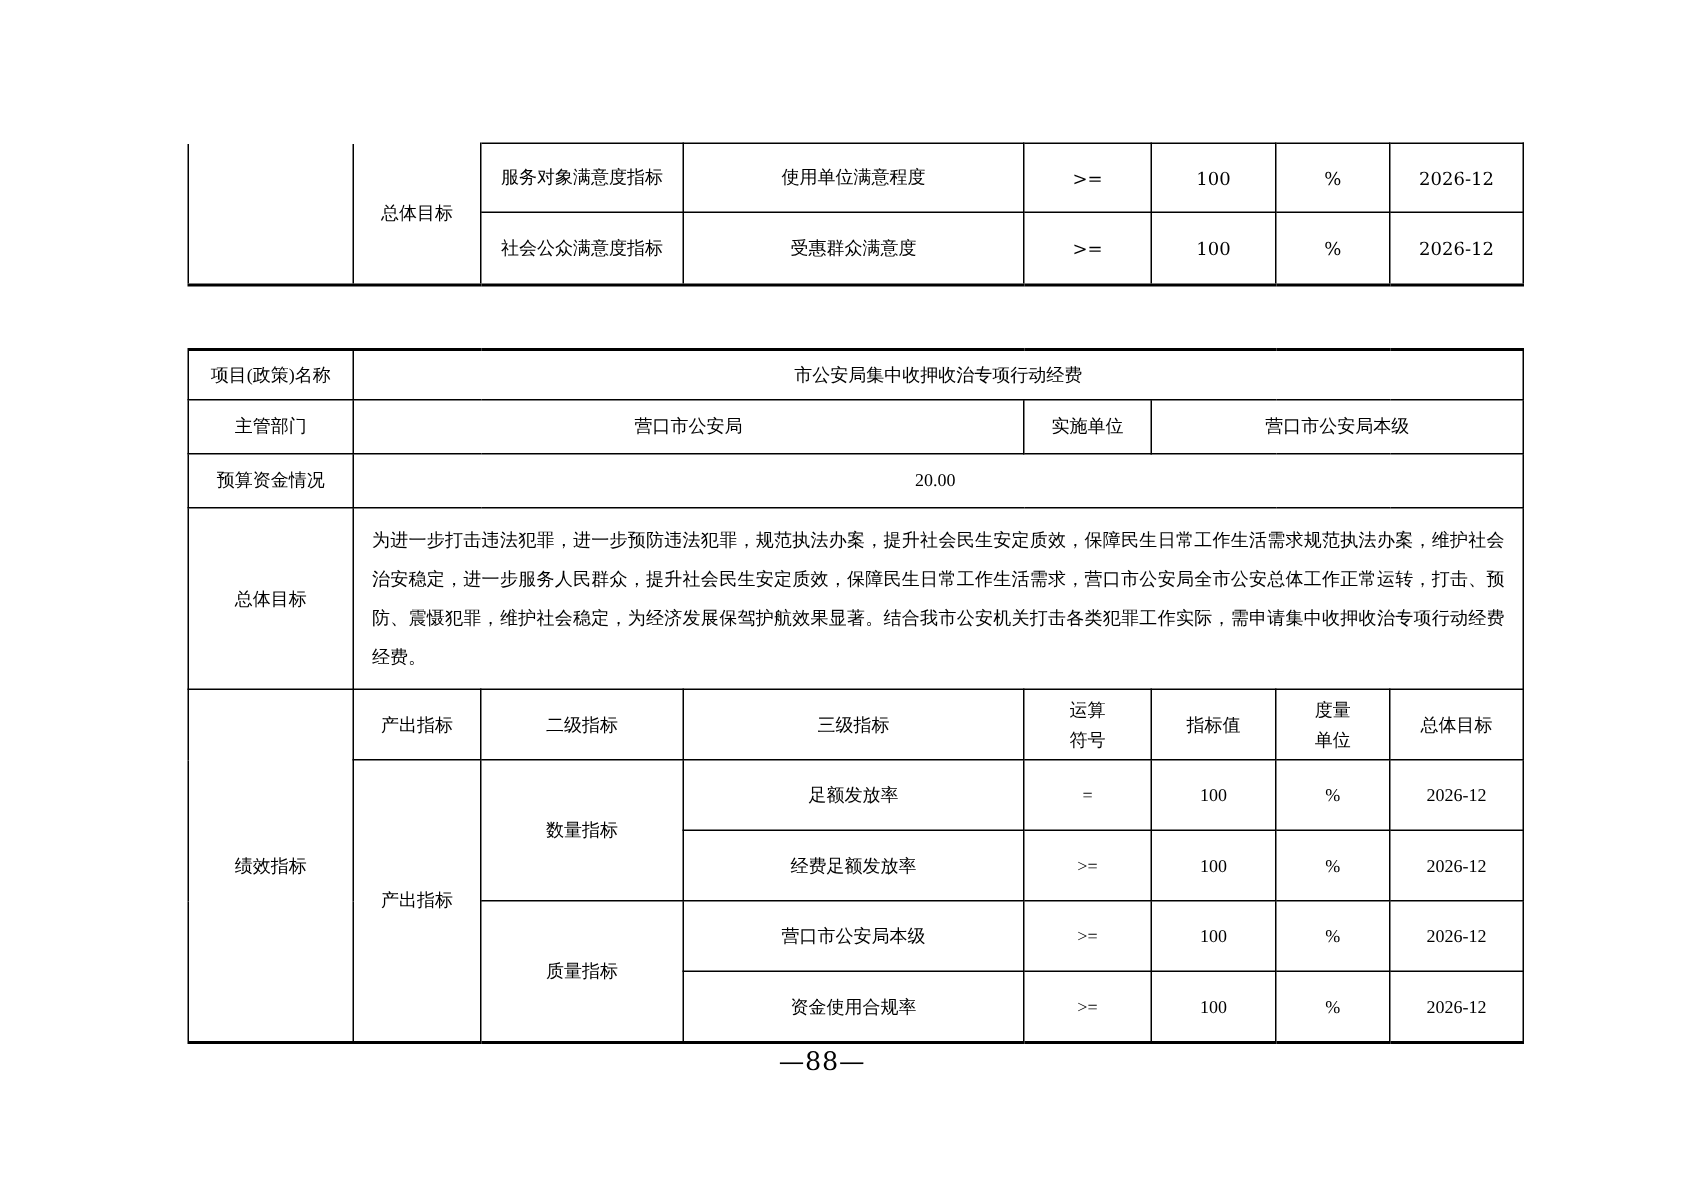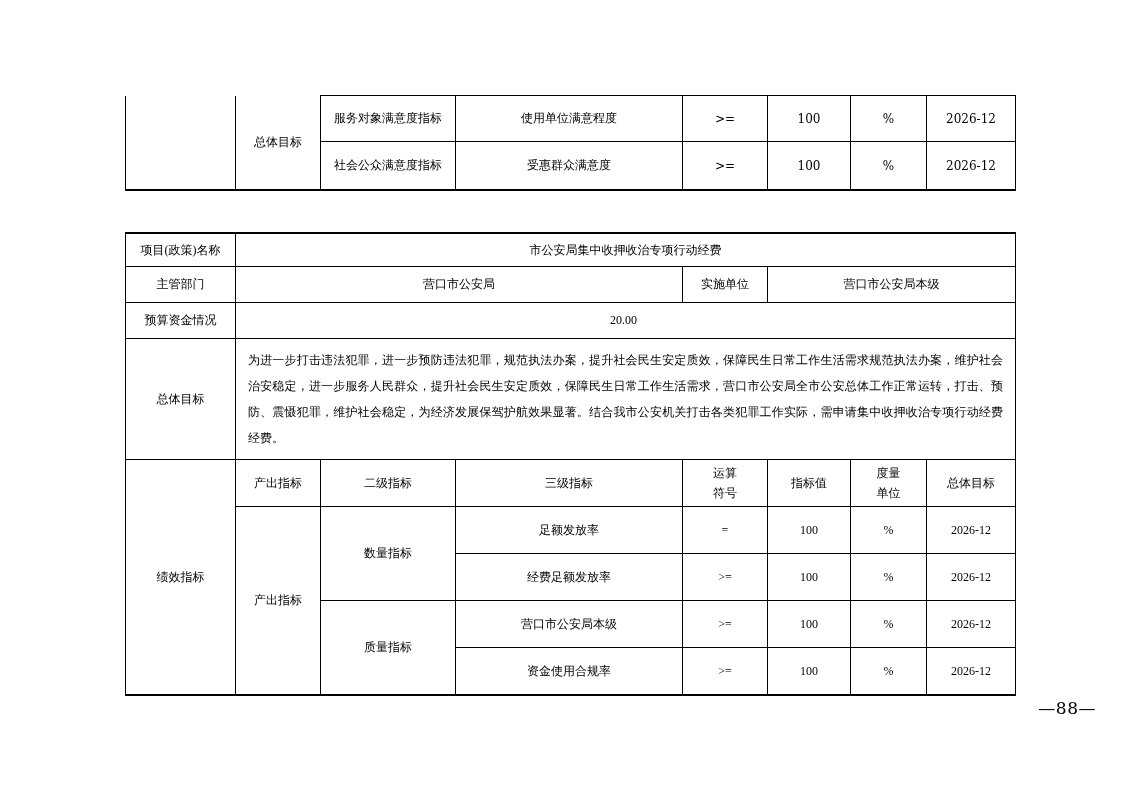--- a/index.html
+++ b/index.html
@@ -29,21 +29,21 @@
   .t2 tr.rowD td { height:103px; }
   .t2 tr.rowH td { height:46px; }
   .t2 tr.rowX td { height:46px; }
   .goal-cell {
     text-align:justify; padding:8px 12px; line-height:26px; vertical-align:middle;
   }
   .budget-cell { padding-right:8px; }
   .wrap2 { white-space:pre-line; line-height:20px; }
   .page-number {
     position:absolute; top:698px; left:0; width:1096px;
-    text-align:right; font-size:17px; letter-spacing:0.5px;
+    text-align:center; font-size:17px; letter-spacing:0.5px;
   }
 </style>
 </head>
 <body>
 
 <div class="page">
 
   <table class="t1">
     <colgroup>
       <col style="width:110px">

